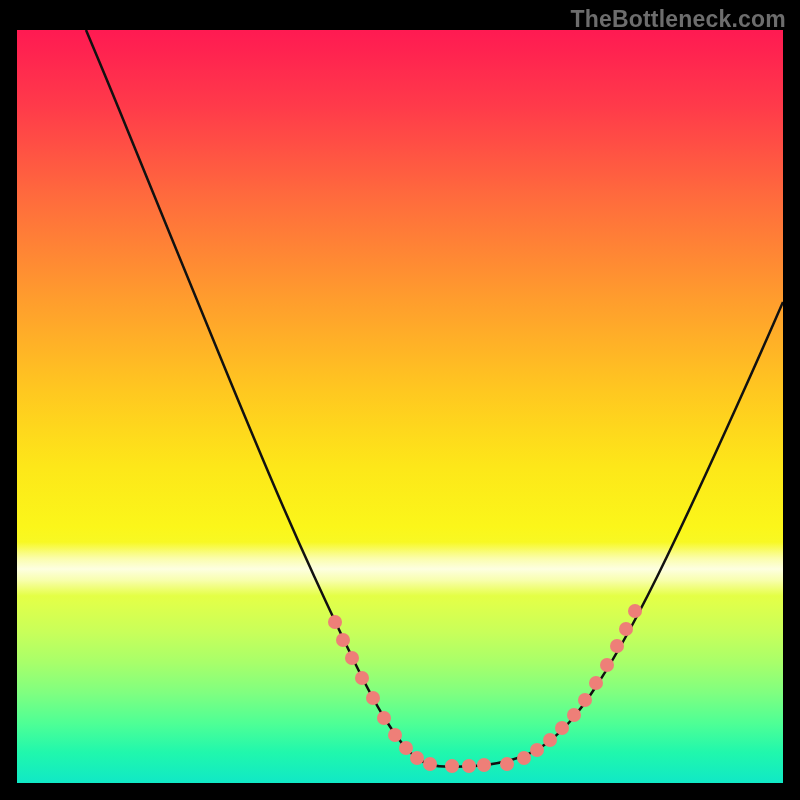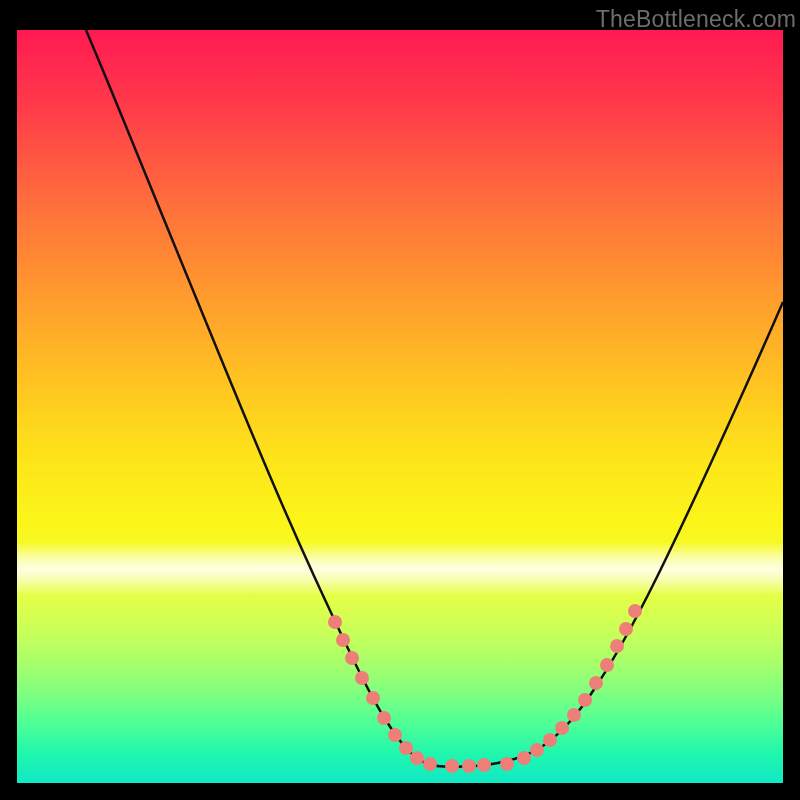--- a/index.html
+++ b/index.html
@@ -58,25 +58,25 @@
   .curve-svg {
     position: absolute;
     left: 0;
     top: 0;
     width: 100%;
     height: 100%;
   }
   .watermark {
     position: absolute;
     top: 6px;
-    right: 4px;
+    right: 14px;
     color: #6d6d6d;
     font-size: 23px;
     letter-spacing: 0.2px;
-    font-weight: 400;
+    font-weight: 700;
   }
 </style>
 </head>
 <body>
 
 <div class="frame">
 
   <div class="plot-area">
 
     <div class="white-band" style="top:512px;height:54px;"></div>

